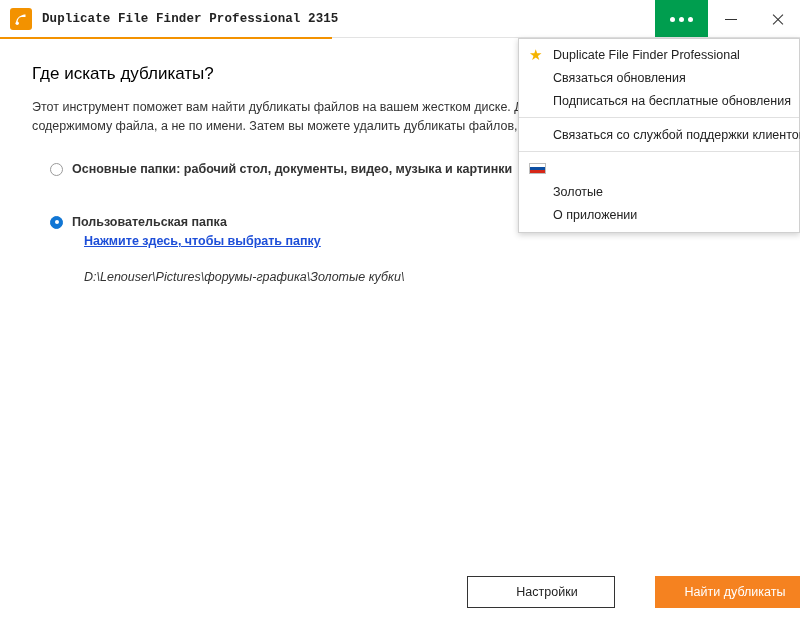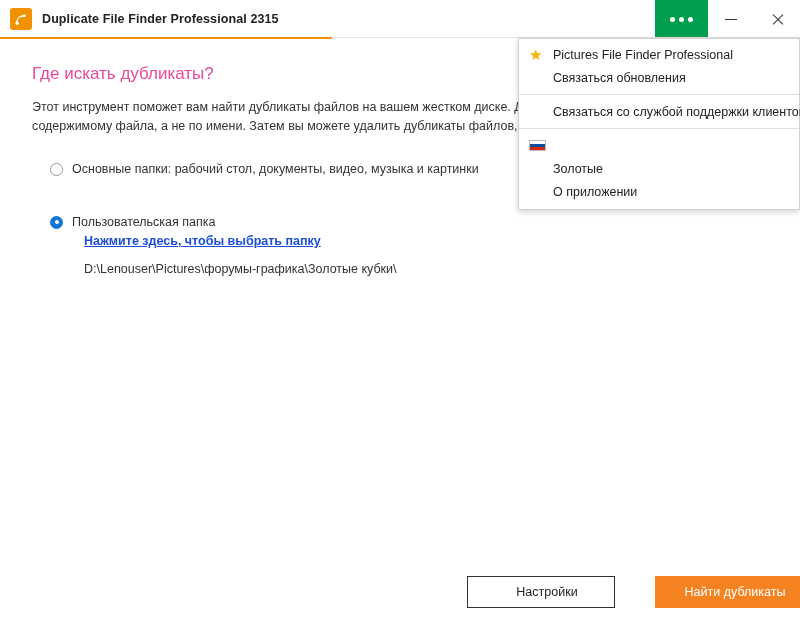--- a/index.html
+++ b/index.html
@@ -24,20 +24,21 @@
     background: #ffffff;
     display: flex;
     align-items: center;
   }
   .title-left {
     display: flex;
     align-items: center;
     height: 38px;
     padding-left: 10px;
     flex: 0 0 auto;
+    font-family: Liberation Mono, monospace;
   }
   .app-icon {
     width: 22px; height: 22px;
     border-radius: 3px;
     background: #f39200;
     display: flex; align-items: center; justify-content: center;
     margin-right: 10px;
     flex: 0 0 auto;
   }
   .app-icon svg { display: block; }
@@ -111,21 +112,21 @@
   .content {
     position: absolute;
     top: 38px; left: 0;
     width: 800px;
     height: 600px;
   }
   .heading {
     position: absolute;
     left: 32px; top: 26px;
     font-size: 17px;
-    color: #ec4899;
+    color: #000000;
   }
   .intro {
     position: absolute;
     left: 32px; top: 60px;
     width: 740px;
     font-size: 12.5px;
     color: #333333;
     line-height: 19px;
   }
 
@@ -154,36 +155,38 @@
     content: "";
     position: absolute;
     left: 3.5px; top: 3.5px;
     width: 4px; height: 4px;
     border-radius: 50%;
     background: #ffffff;
   }
   .opt-label {
     font-size: 12.5px;
     color: #333333;
+    font-weight: bold;
   }
 
   .choose-link {
     position: absolute;
     left: 84px; top: 196px;
     font-size: 12.5px;
     color: #1d4ed8;
     font-weight: bold;
     text-decoration: underline;
     cursor: pointer;
   }
   .path-text {
     position: absolute;
-    left: 84px; top: 224px;
+    left: 84px; top: 232px;
     font-size: 12.5px;
     color: #333333;
+    font-style: italic;
   }
 
   
   .btn {
     position: absolute;
     height: 32px;
     font-size: 12.5px;
     display: flex;
     align-items: center;
     justify-content: center;
@@ -307,24 +310,27 @@
 
     <div class="btn btn-settings">Настройки</div>
     <div class="btn btn-find">Найти дубликаты</div>
   </div>
 
   <div class="menu-panel">
     <div class="menu-item">
       <span class="mi-icon">
           <span class="star">★</span>
         </span>
-      <span class="mi-label">Pictures File Finder Professional</span>
+      <span class="mi-label">Duplicate File Finder Professional</span>
     </div>
     <div class="menu-item indent">
       <span class="mi-label">Связаться обновления</span>
+    </div>
+    <div class="menu-item indent">
+      <span class="mi-label">Подписаться на бесплатные обновления</span>
     </div>
     <div class="menu-sep"></div>
     <div class="menu-item indent">
       <span class="mi-label">Связаться со службой поддержки клиентов</span>
     </div>
     <div class="menu-sep"></div>
     <div class="menu-item">
       <span class="mi-icon">
         <span class="flag">
           <span class="flag-w" style="display:block"></span>

